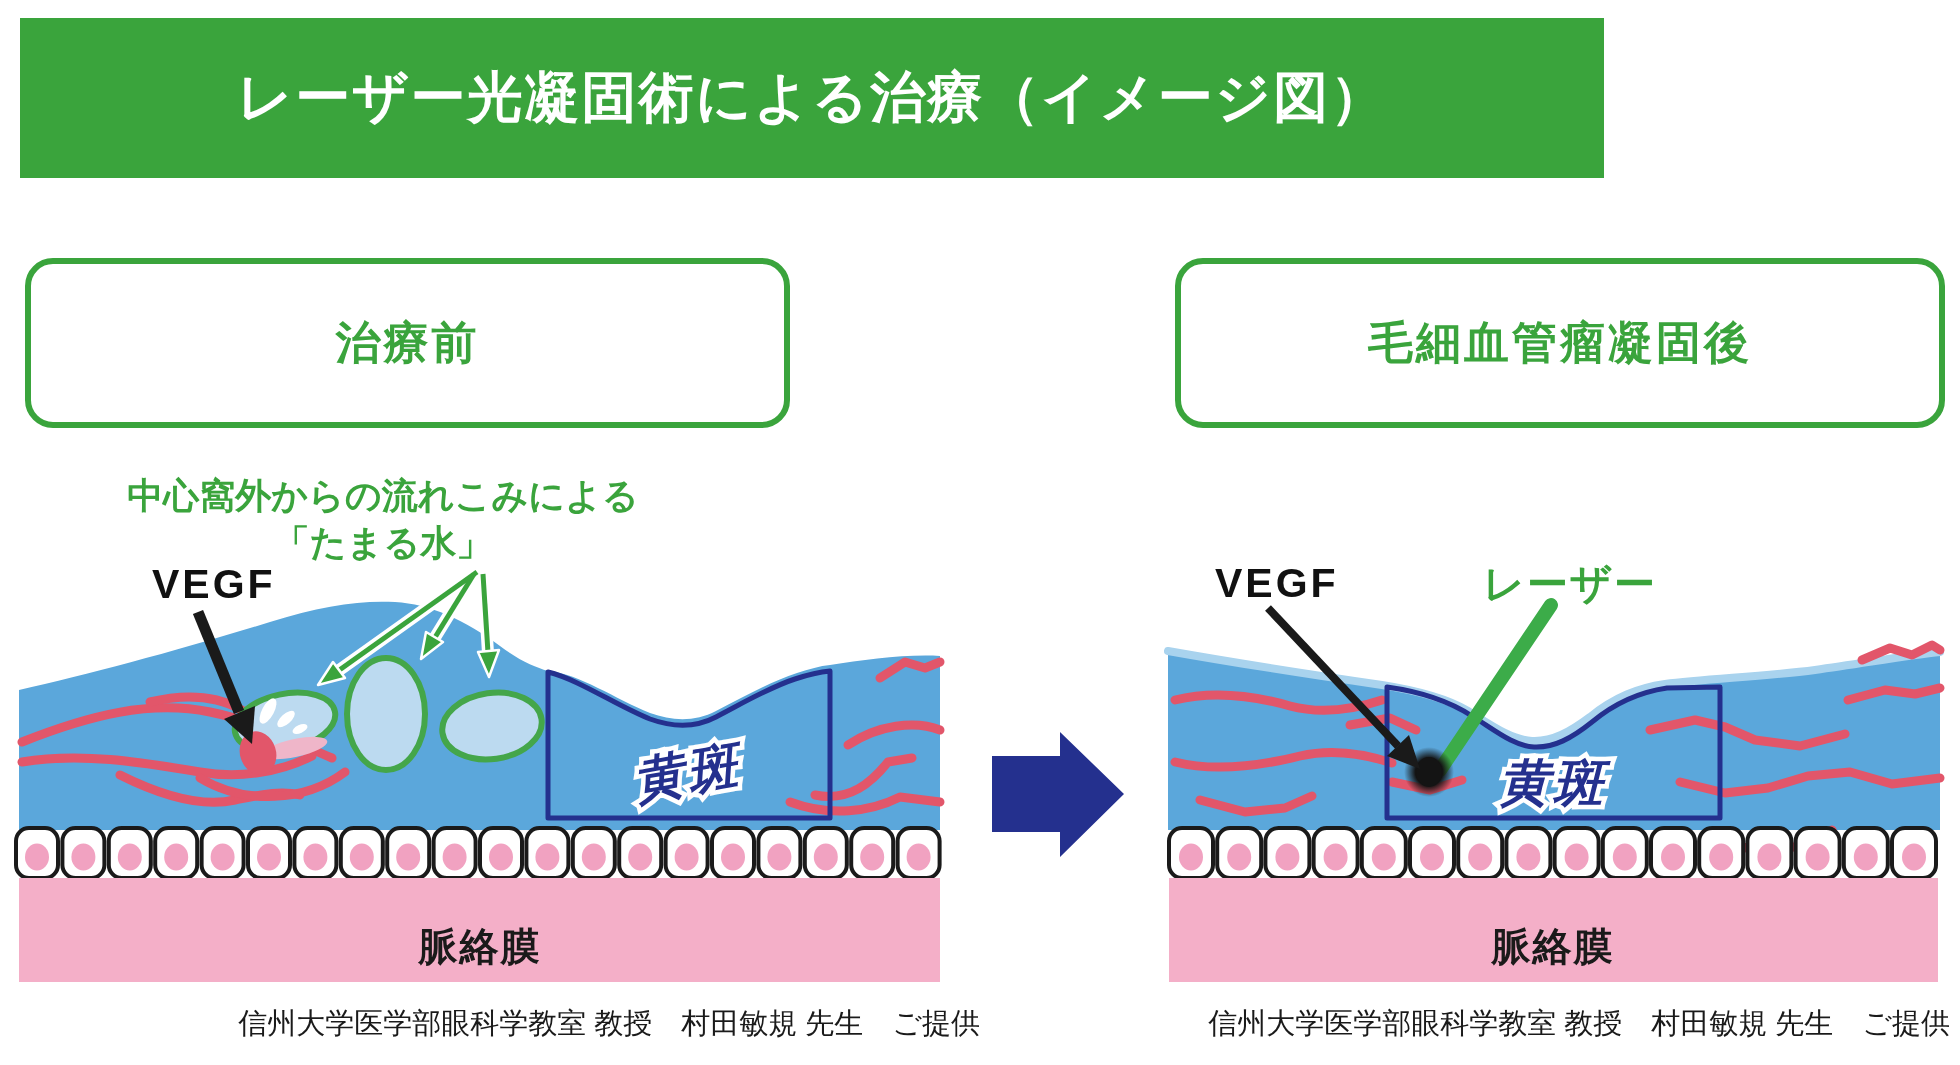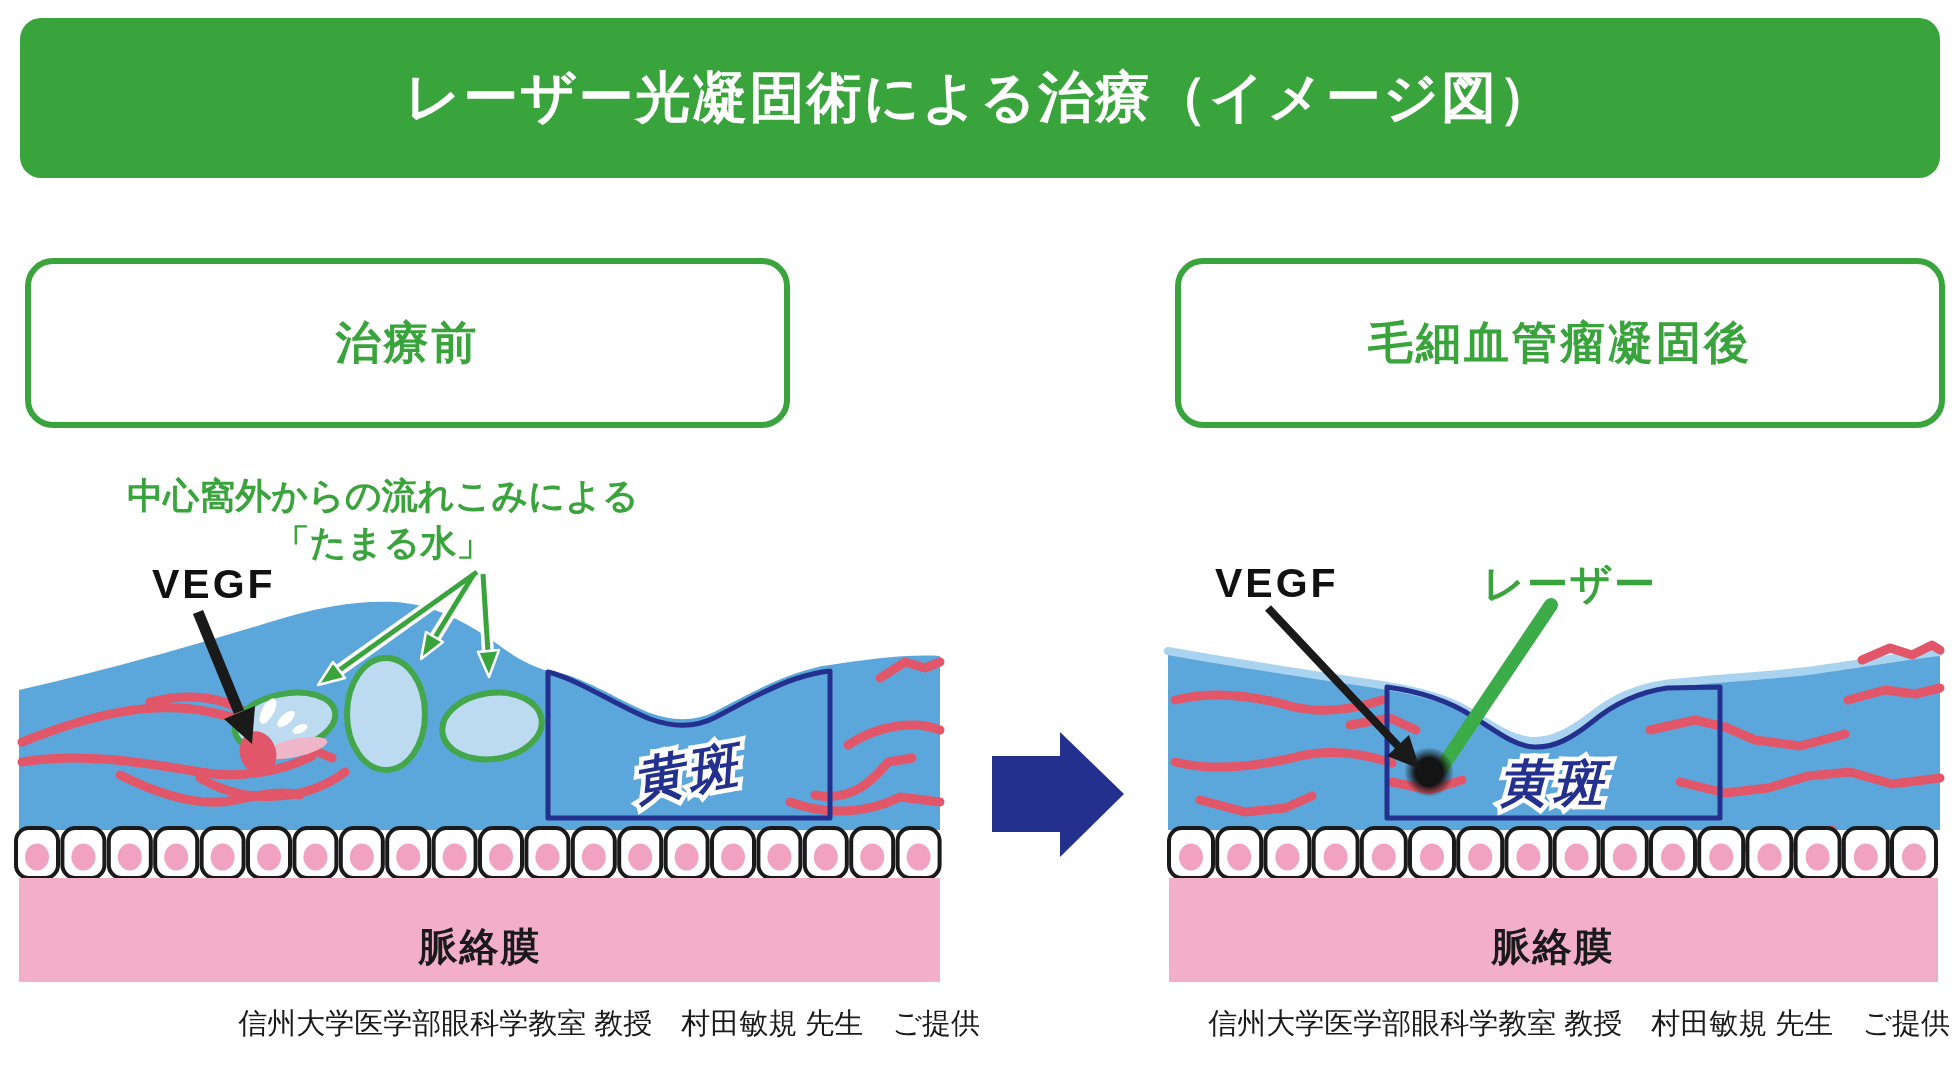--- a/index.html
+++ b/index.html
@@ -1,21 +1,21 @@
 <!DOCTYPE html>
 <html style="--green: #3aa43c; --laser-green: #3cac49; --navy: #24308e; --retina-blue: #5ba7db; --retina-rim-blue: #a9d3ee; --fluid-blue: #bcdaf0; --fluid-border-green: #44a64a; --vessel-red: #e2566a; --choroid-pink: #f4afc8; --nucleus-pink: #f1a2c1; --ink-black: #1a1a1a;"><head>
 <meta charset="utf-8">
 <style>
   html,body{margin:0;padding:0;background:#ffffff;}
   .page{position:relative;width:1960px;height:1065px;background:#fff;overflow:hidden;
         font-family:"Liberation Sans",sans-serif;}
   .abs{position:absolute;}
 
-  .header-bar{left:20px;top:18px;width:1920px;height:160px;background:var(--green);
-      display:flex;align-items:center;justify-content:center;border-radius:21px;}
+  .header-bar{left:20px;top:18px;width:1584px;height:160px;background:var(--green);
+      display:flex;align-items:center;justify-content:center;}
   .header-title{color:#fff;font-size:55px;font-weight:bold;letter-spacing:2px;}
 
   .label-box{height:158px;border:6px solid var(--green);border-radius:28px;background:#fff;
       display:flex;align-items:center;justify-content:center;}
   .label-box span{color:var(--green);font-size:45px;font-weight:bold;letter-spacing:3px;}
   .label-box.left{left:25px;top:258px;width:753px;}
   .label-box.right{left:1175px;top:258px;width:758px;}
 
   .credit{top:1004px;font-size:29px;color:var(--ink-black);text-align:right;white-space:nowrap;}
   .credit.left{left:150px;width:830px;}

